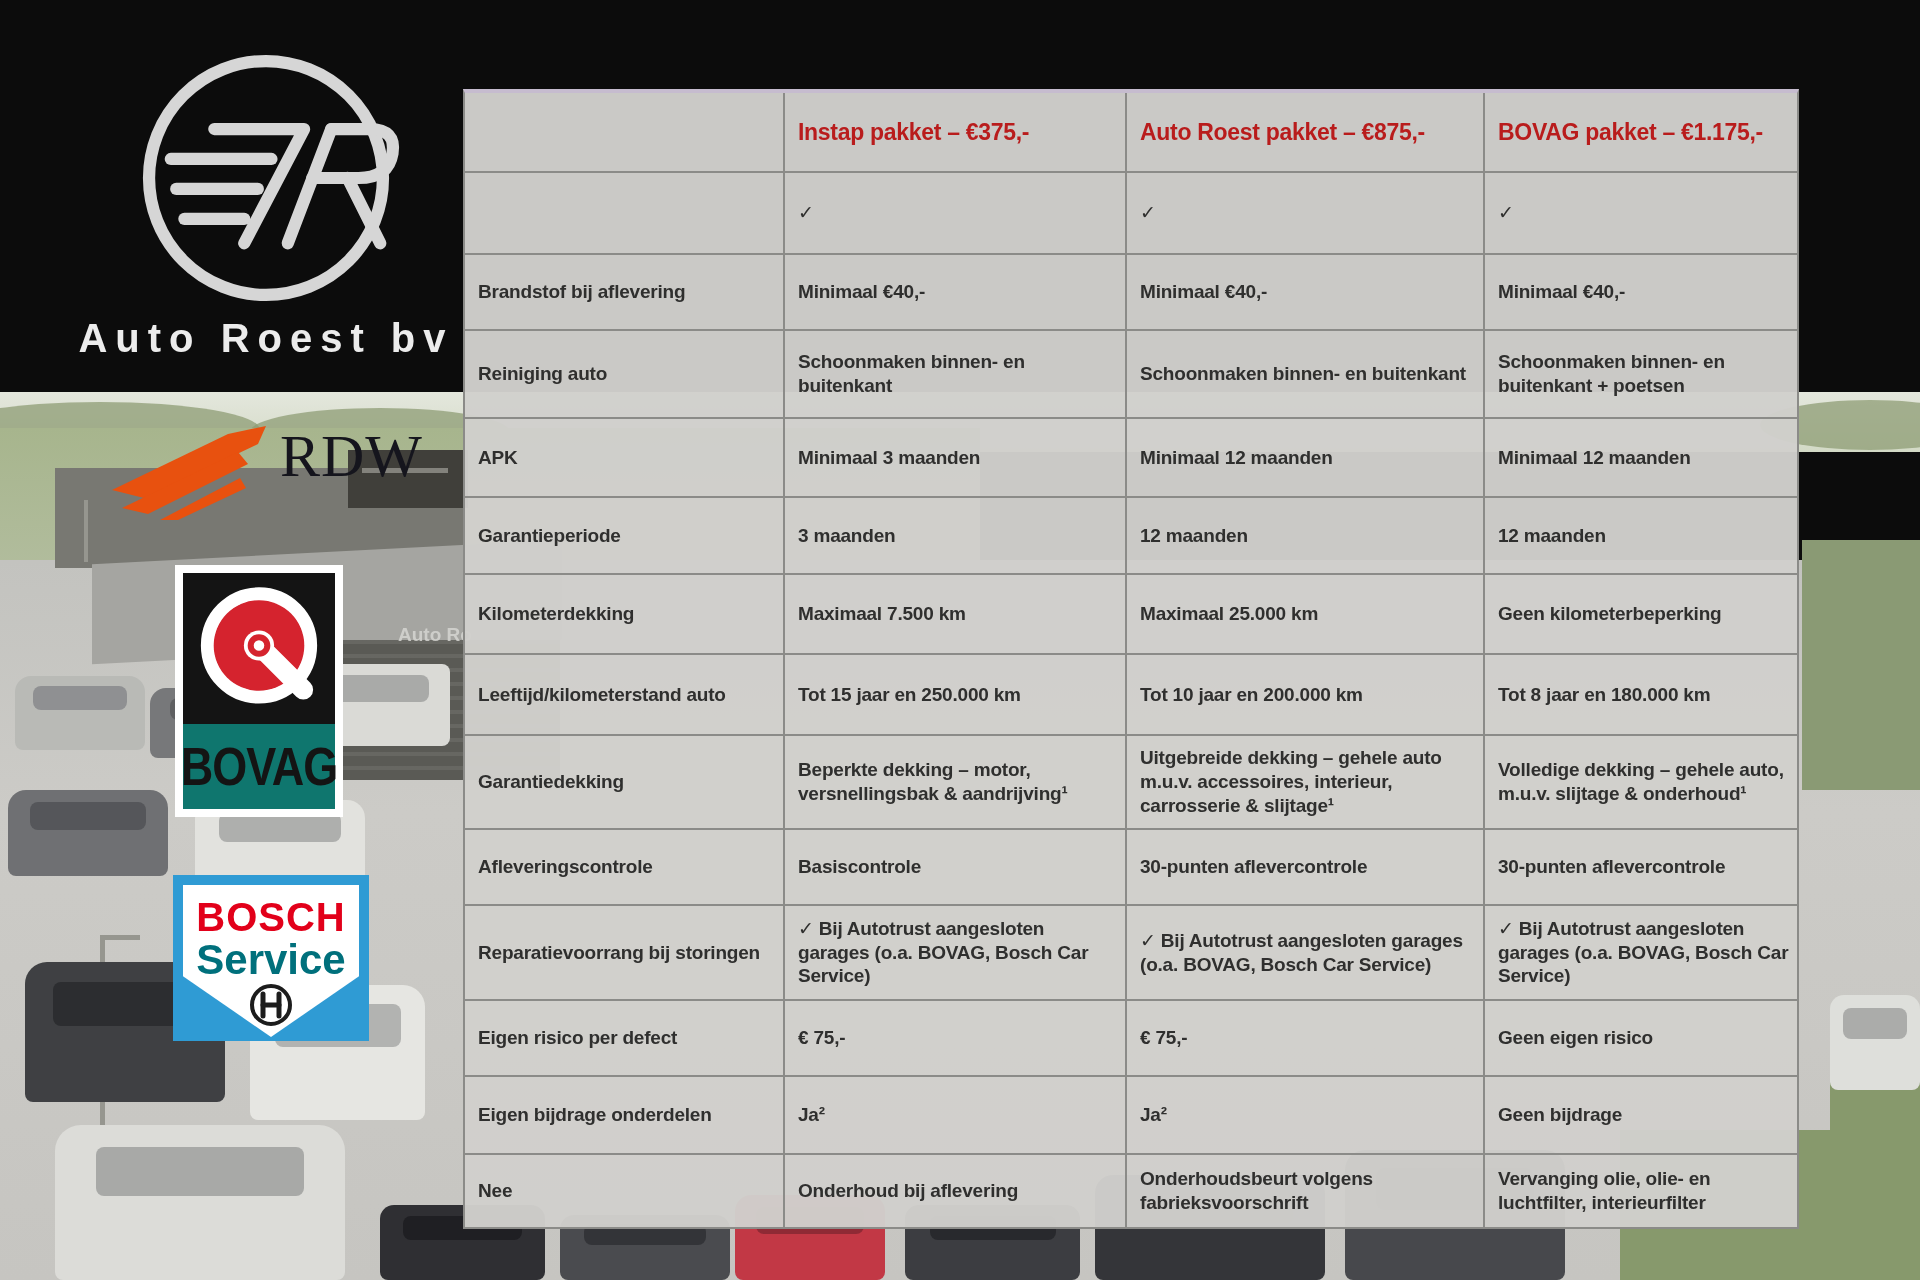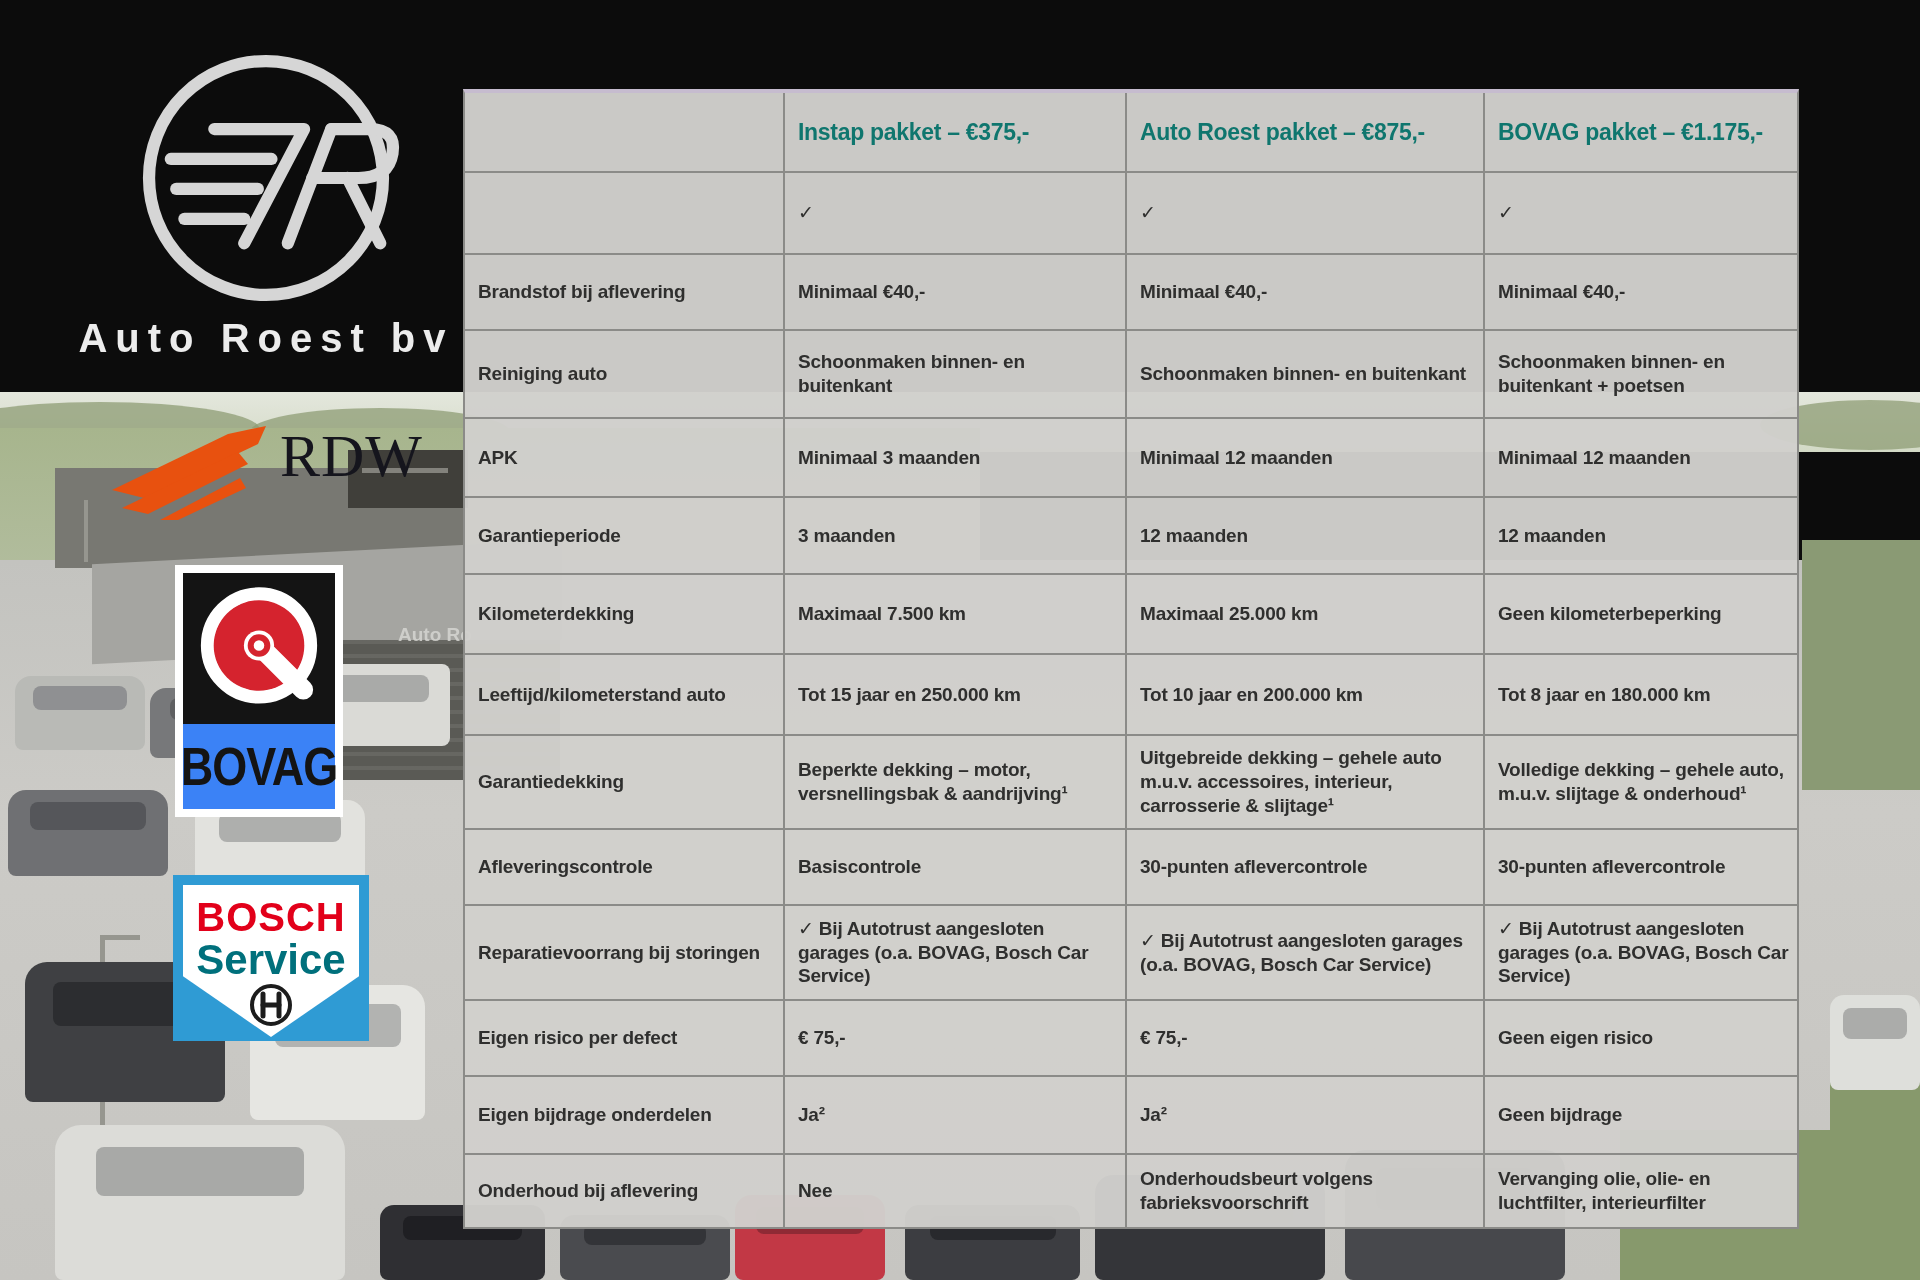--- a/index.html
+++ b/index.html
@@ -65,21 +65,21 @@
   
   #pkg-table{left:463px;top:89px;width:1336px;z-index:4;
      background:rgba(209,208,204,.97);
      border:2px solid #8b8b88;border-top:4px solid #c6bccf;box-sizing:border-box;}
   .t-row{display:grid;grid-template-columns:318px 342px 358px 314px;}
   .t-row + .t-row, #t-body .t-row{border-top:2px solid #8b8b88;}
   .t-cell{display:flex;align-items:center;box-sizing:border-box;
       padding:6px 8px 6px 13px;color:#2f2f2e;font-weight:700;font-size:19px;
       line-height:1.26;letter-spacing:-0.2px;}
   .t-cell + .t-cell{border-left:2px solid #8b8b88;}
-  .t-h{font-size:23px;color:#0f766e;letter-spacing:-0.3px;}
+  .t-h{font-size:23px;color:#b91c1c;letter-spacing:-0.3px;}
 </style>
 </head>
 <body>
 
 <div id="photo">
   <div class="abs ph-sky"></div>
   <div class="abs ph-trees" style="left:-60px;top:402px;width:320px;height:55px;"></div>
   <div class="abs ph-trees" style="left:250px;top:408px;width:260px;height:48px;"></div>
   <div class="abs ph-trees" style="left:1760px;top:400px;width:220px;height:50px;"></div>
   <div class="abs ph-field"></div>
@@ -178,21 +178,21 @@
 <div class="abs" id="bovag">
   <div class="bv-black">
     <svg width="152" height="151" viewBox="0 0 100 100" style="color: rgb(213, 35, 46);">
       <circle cx="50" cy="48" r="34" stroke="#ffffff" stroke-width="9" fill="none"></circle>
       <circle cx="50" cy="48" r="30" fill="currentColor"></circle>
       <rect x="46" y="41.5" width="52" height="13" rx="6.5" fill="#ffffff" transform="rotate(45 50 48)"></rect>
       <circle cx="50" cy="48" r="10" fill="#ffffff"></circle>
       <circle cx="50" cy="48" r="5.5" stroke="currentColor" stroke-width="4" fill="none"></circle>
     </svg>
   </div>
-  <div class="bv-yellow" style="background-color: #3b82f6;">
+  <div class="bv-yellow" style="background-color: #0f766e;">
     <span>BOVAG</span>
   </div>
 </div>
 
 <div class="abs" id="bosch" style="background-color: rgb(47, 155, 212);">
   <div class="shield">
     <span class="bosch-word" style="color: rgb(226, 0, 26);">BOSCH</span>
     <span class="service-word" style="color: rgb(0, 112, 124);">Service</span>
     <svg width="48" height="48" viewBox="0 0 48 48">
       <circle cx="24" cy="24" r="19" stroke="#1c1c1c" stroke-width="4" fill="none"></circle>
@@ -279,19 +279,19 @@
         <div class="t-cell">€ 75,-</div>
         <div class="t-cell">Geen eigen risico</div>
       </div>
       <div class="t-row" style="height: 76px;">
         <div class="t-cell t-label">Eigen bijdrage onderdelen</div>
         <div class="t-cell">Ja²</div>
         <div class="t-cell">Ja²</div>
         <div class="t-cell">Geen bijdrage</div>
       </div>
       <div class="t-row" style="height: 72px;">
+        <div class="t-cell">Nee</div>
         <div class="t-cell t-label">Onderhoud bij aflevering</div>
-        <div class="t-cell">Nee</div>
         <div class="t-cell">Onderhoudsbeurt volgens fabrieksvoorschrift</div>
         <div class="t-cell">Vervanging olie, olie- en luchtfilter, interieurfilter</div>
       </div>
     </div>
 </div>
 
 </body></html>

